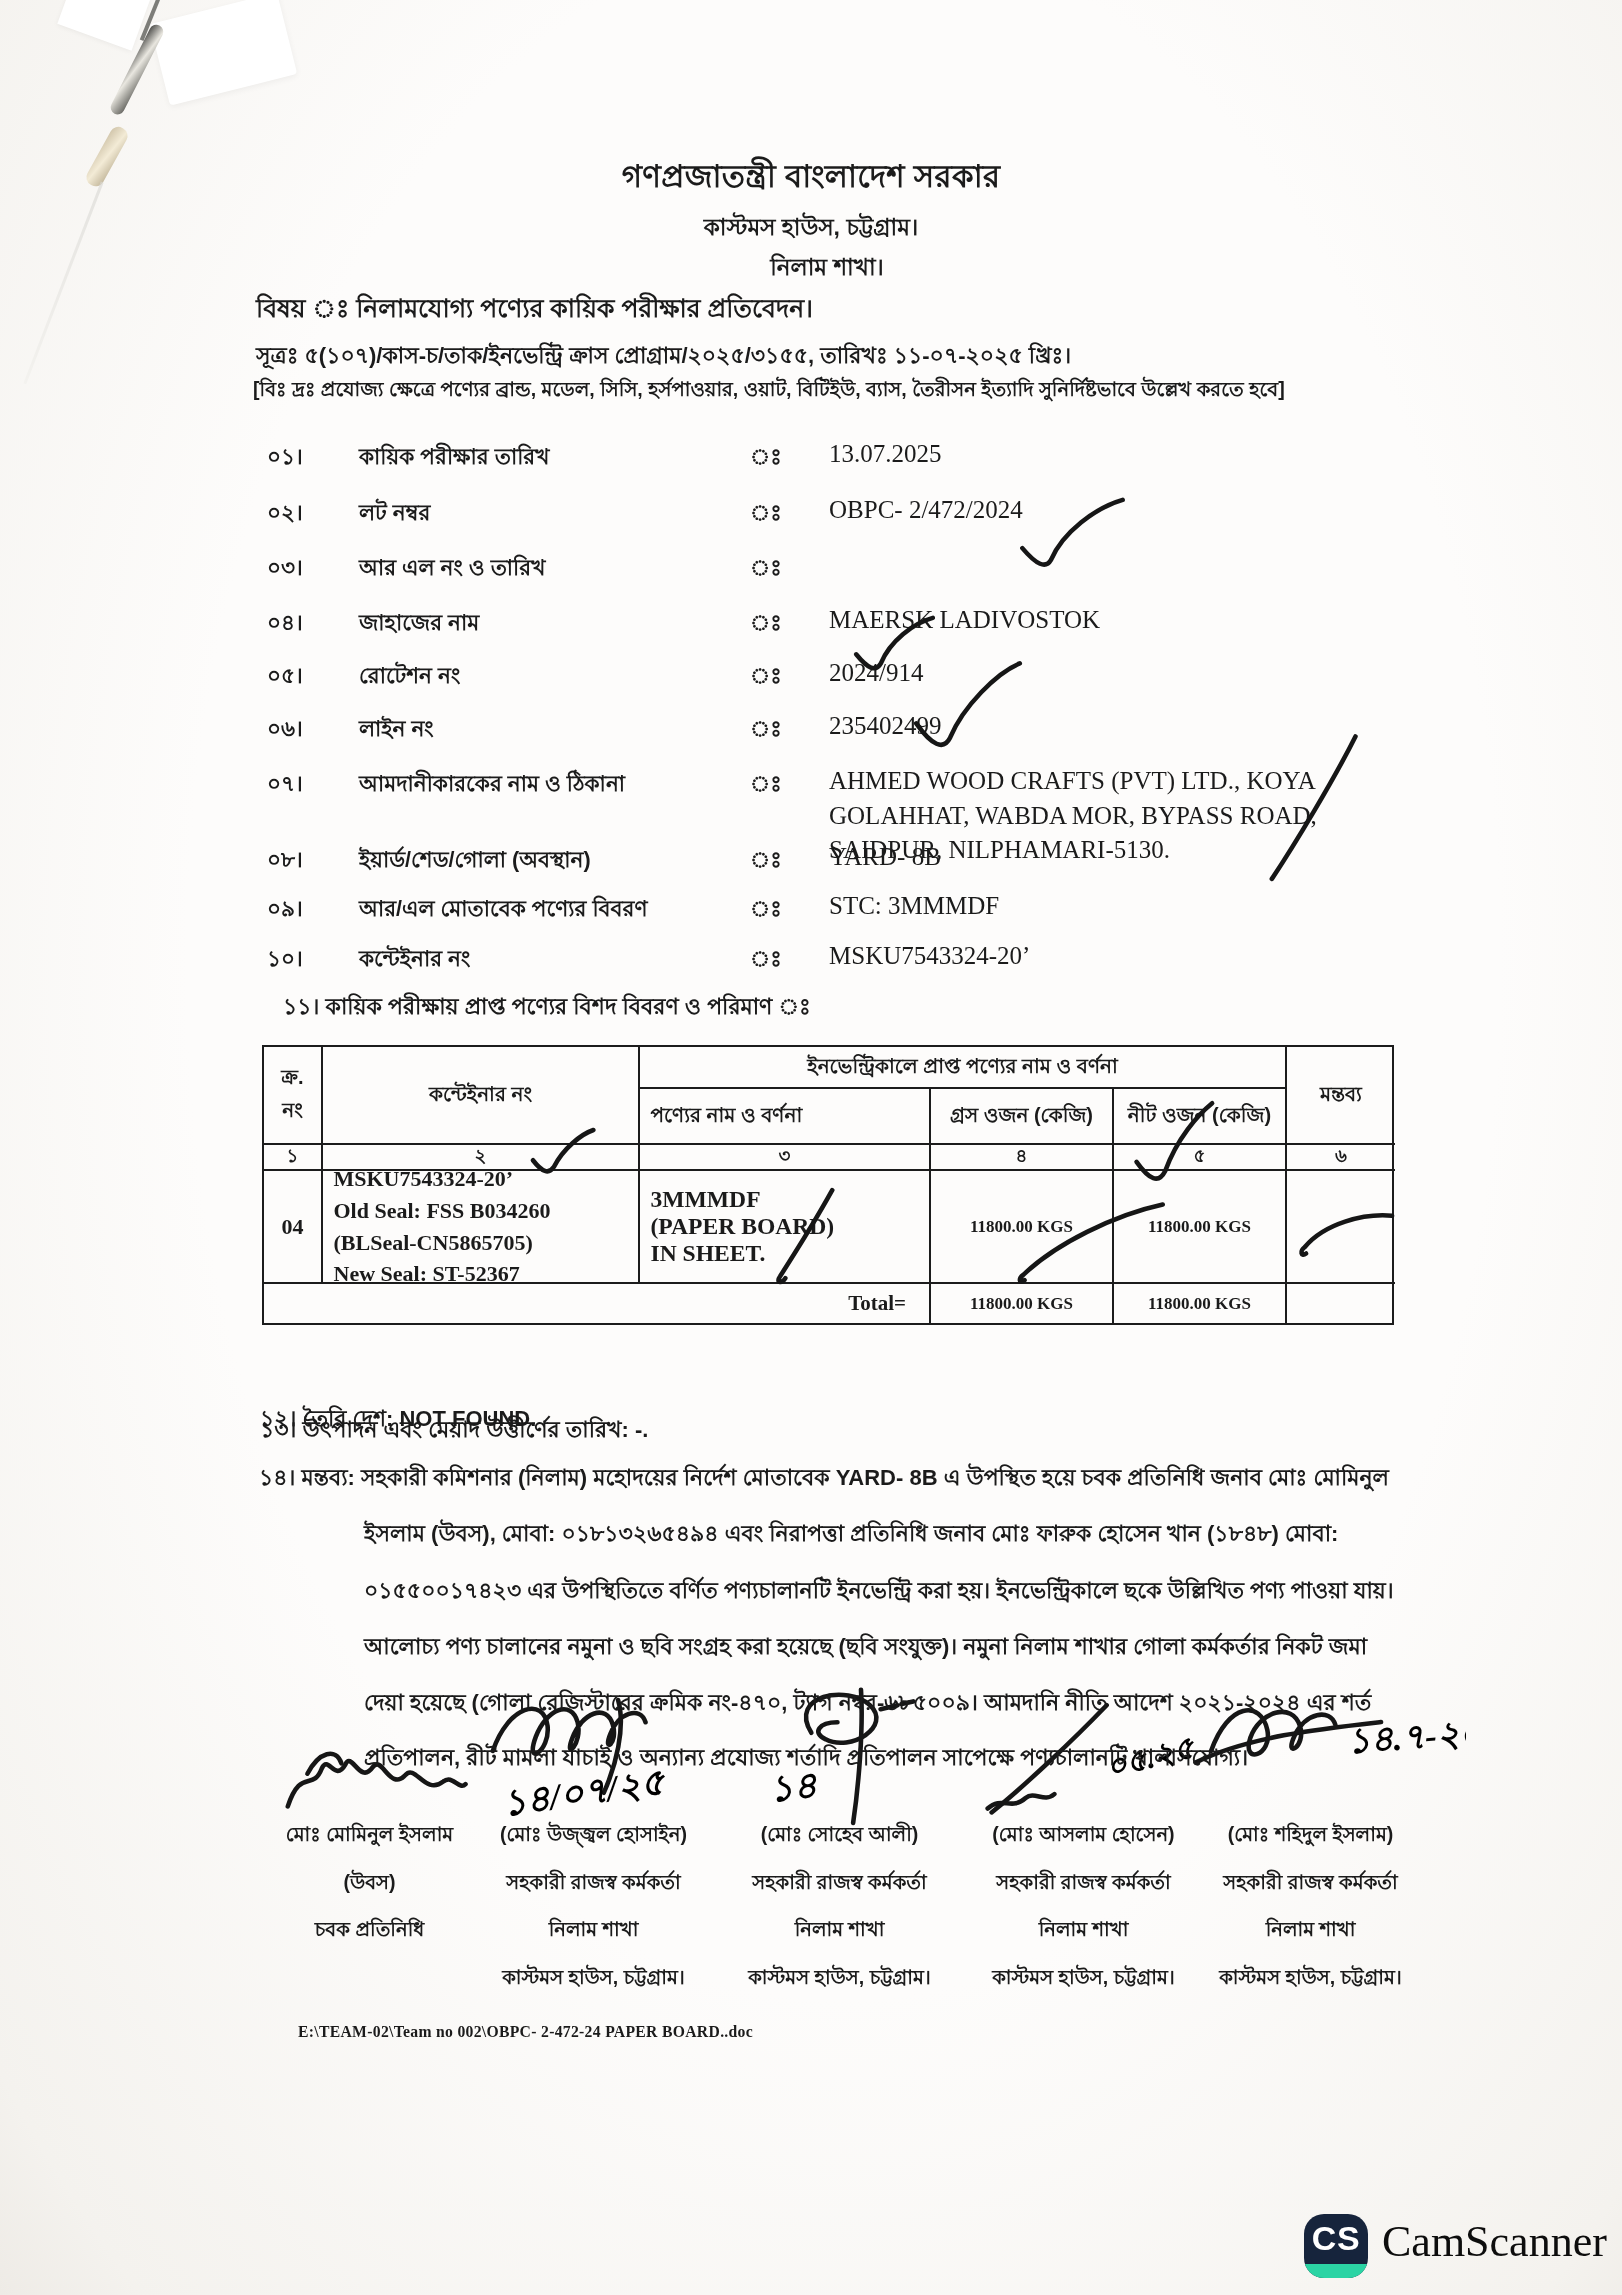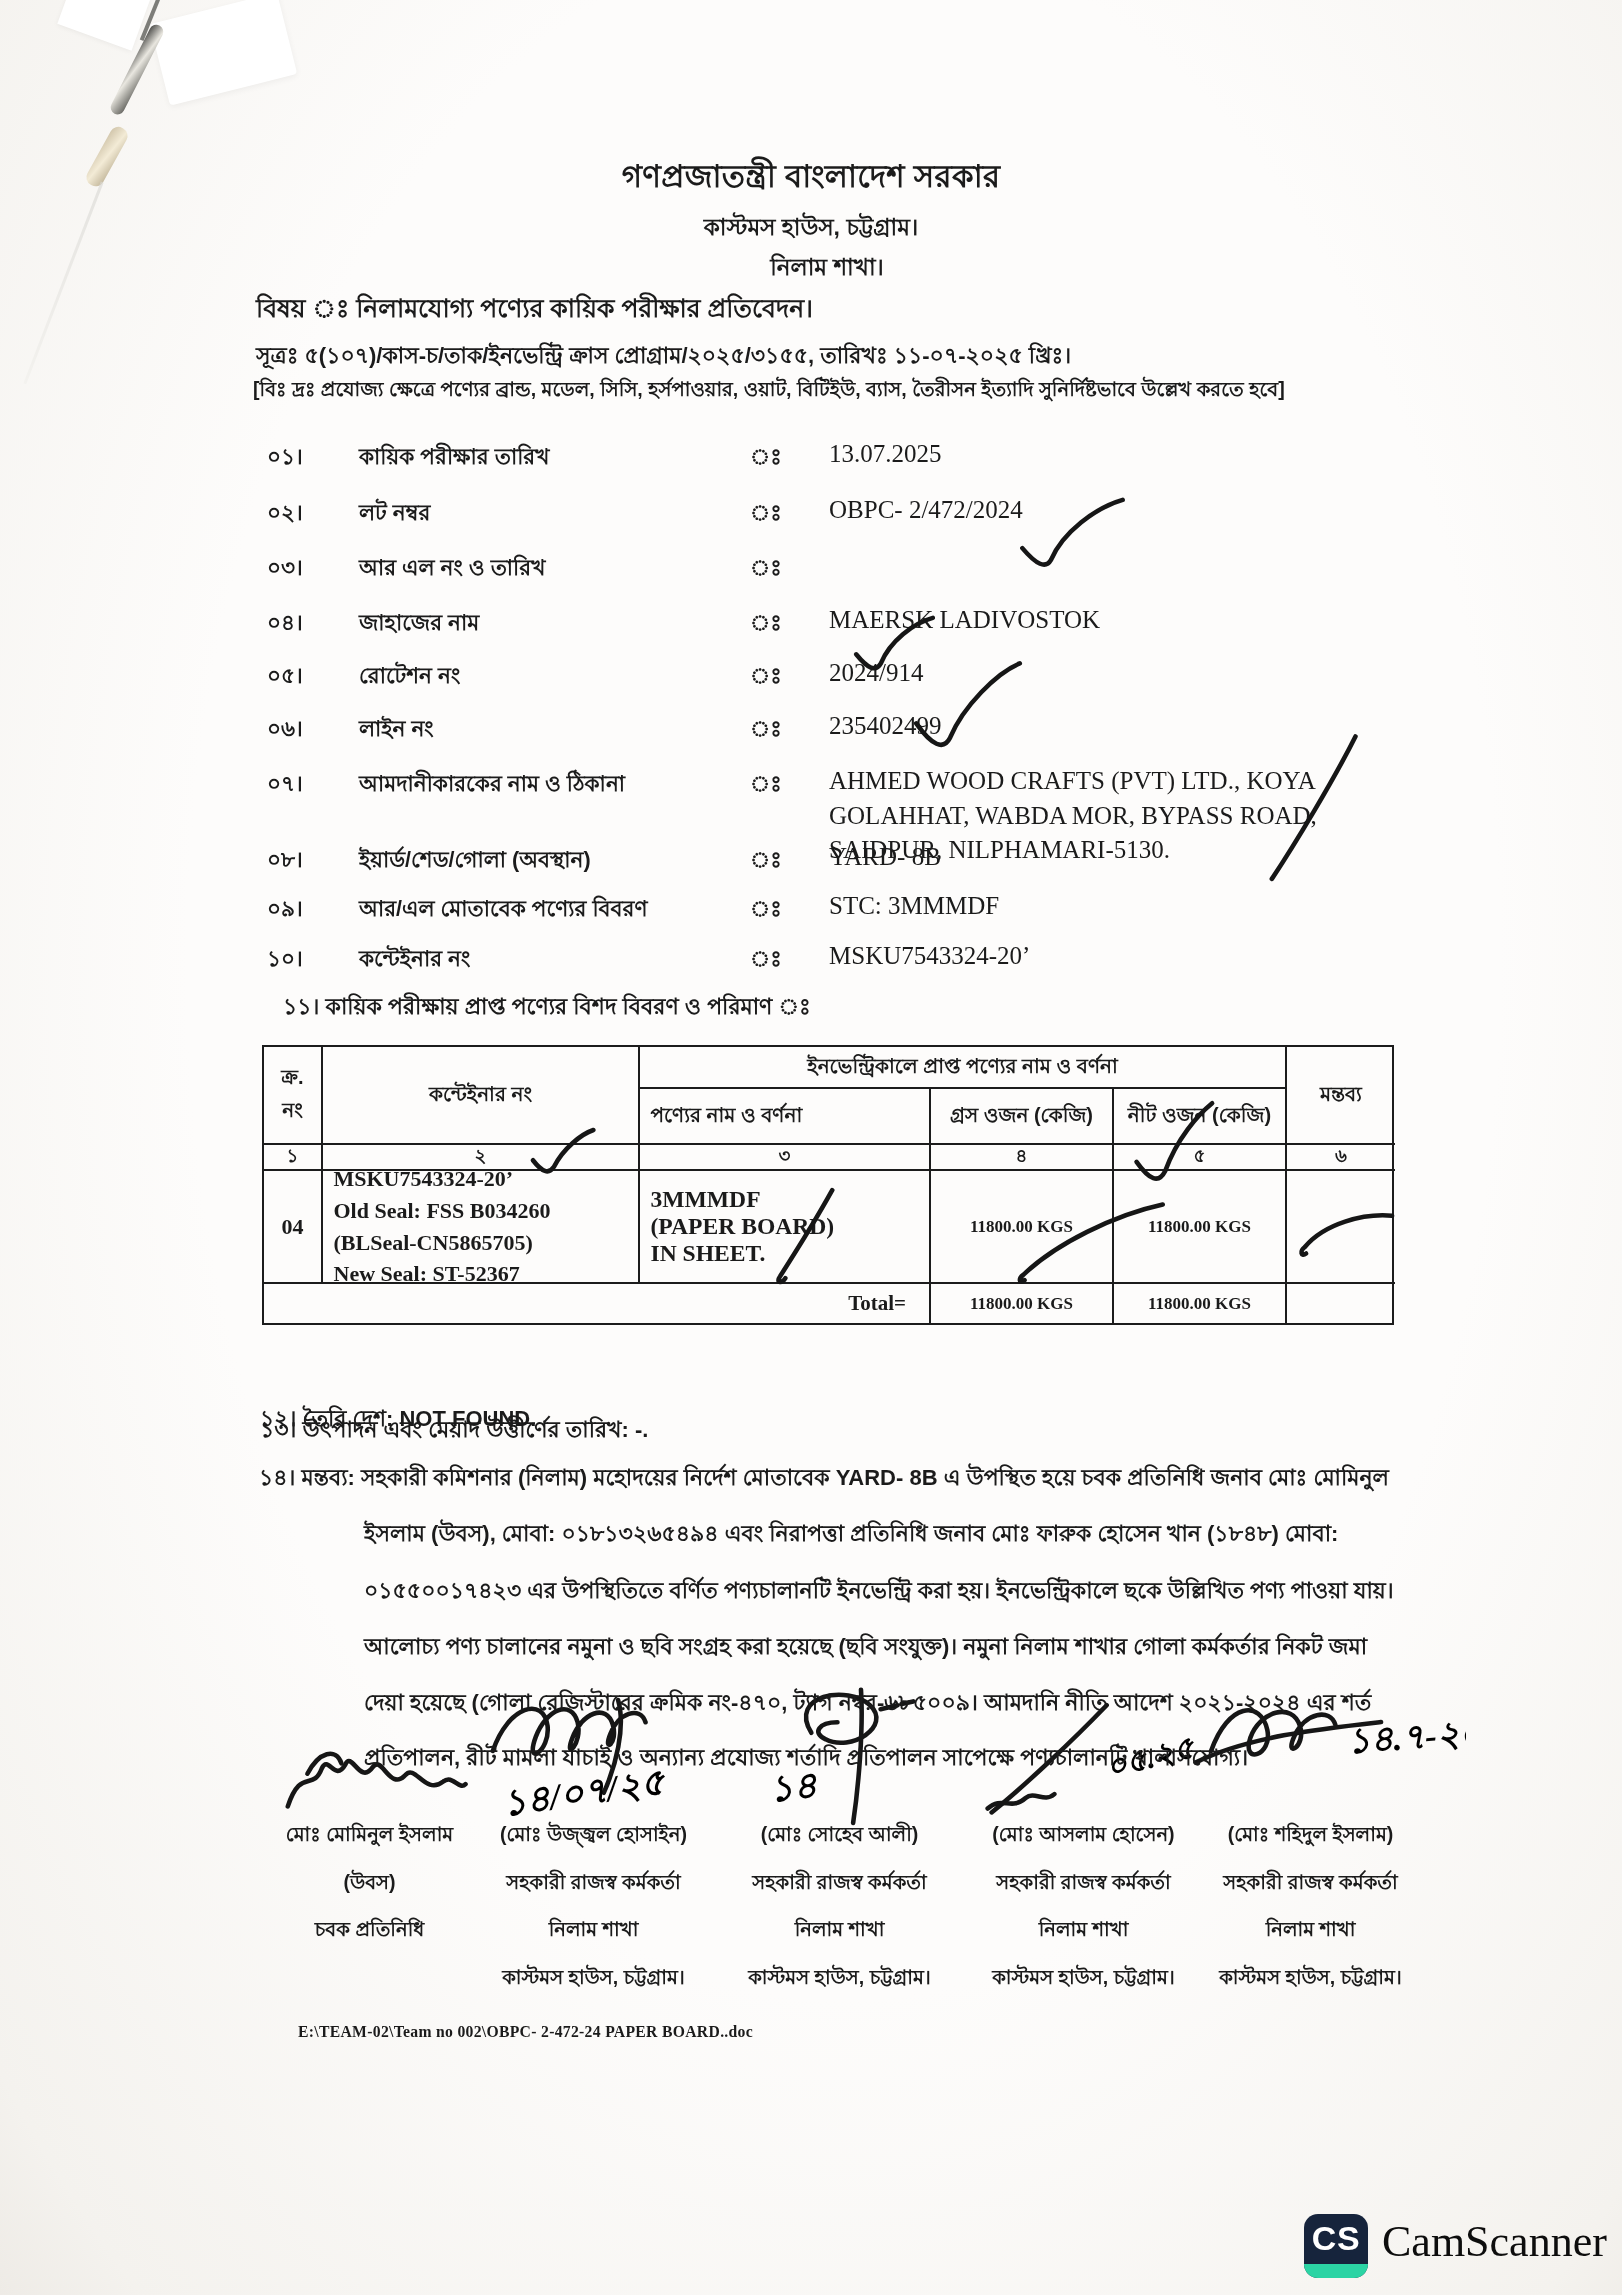--- a/index.html
+++ b/index.html
@@ -65,21 +65,21 @@
   
   .sig-block{position:absolute;width:255px;text-align:center;font-weight:700;}
   .sig-line{font-size:19.6px;margin-bottom:15.7px;white-space:nowrap;}
   .ink{stroke:#161616;stroke-width:7;fill:none;stroke-linecap:round;stroke-linejoin:round;}
   .hand{font-family:"Liberation Serif","DejaVu Serif",serif;font-style:italic;font-weight:700;}
 
   .footer{left:298px;top:2023px;font-family:"Liberation Serif","DejaVu Serif",serif;
           font-weight:700;font-size:15.7px;letter-spacing:0.3px;}
 
   
-  .cs-badge{position:absolute;left:1304px;top:2214px;width:64px;height:64px;border-radius:14px;overflow:hidden;}
+  .cs-badge{position:absolute;left:1304px;top:2214px;width:64px;height:64px;border-radius:20px;overflow:hidden;}
   .cs-bg{position:absolute;inset:0;}
   .cs-strip{position:absolute;left:0;right:0;bottom:0;height:14.4px;}
   .cs-txt{position:absolute;top:5.2px;left:0;right:0;text-align:center;color:#fff;
           font-weight:700;font-size:34px;letter-spacing:0.7px;}
   .cs-label{position:absolute;left:1382px;top:2216px;font-family:"Liberation Serif","DejaVu Serif",serif;
           font-size:44px;color:#0d0d0d;}
 </style>
 </head>
 <body>
 

